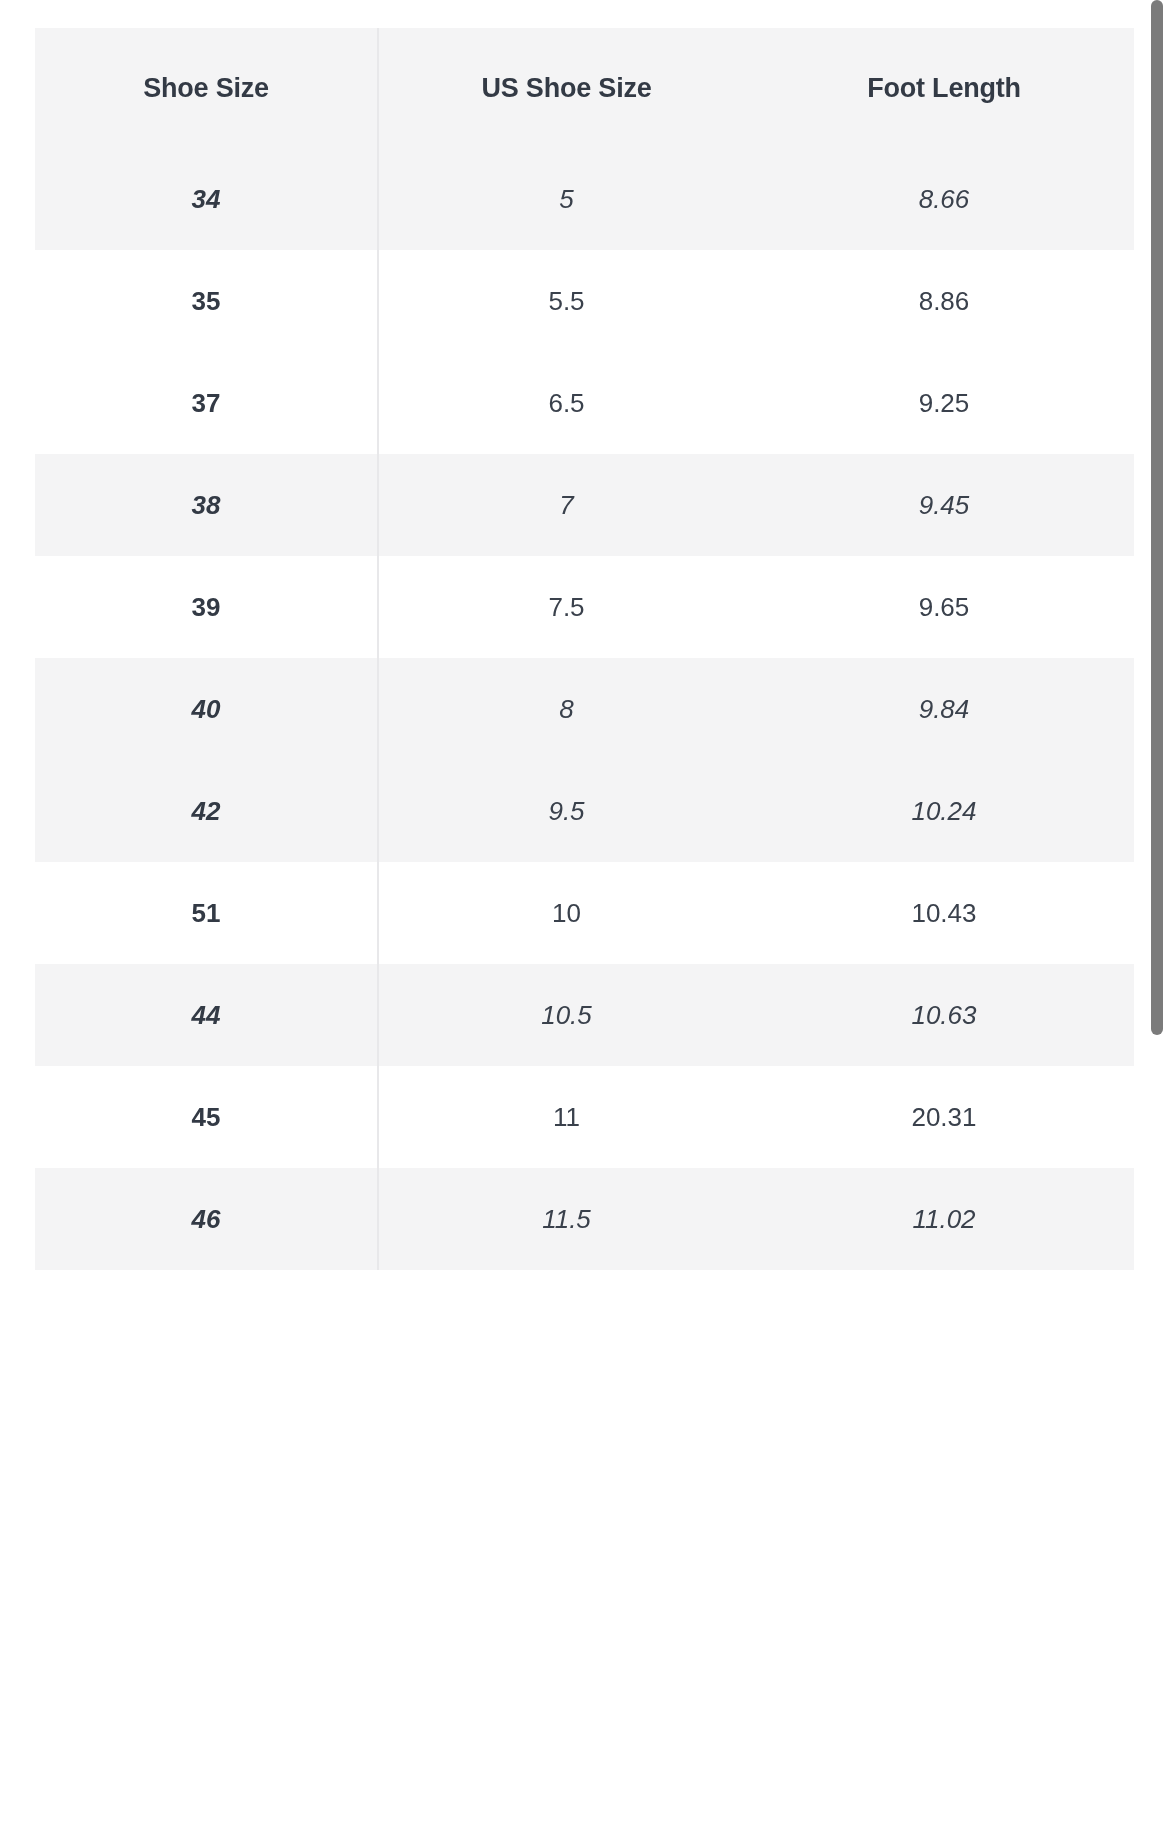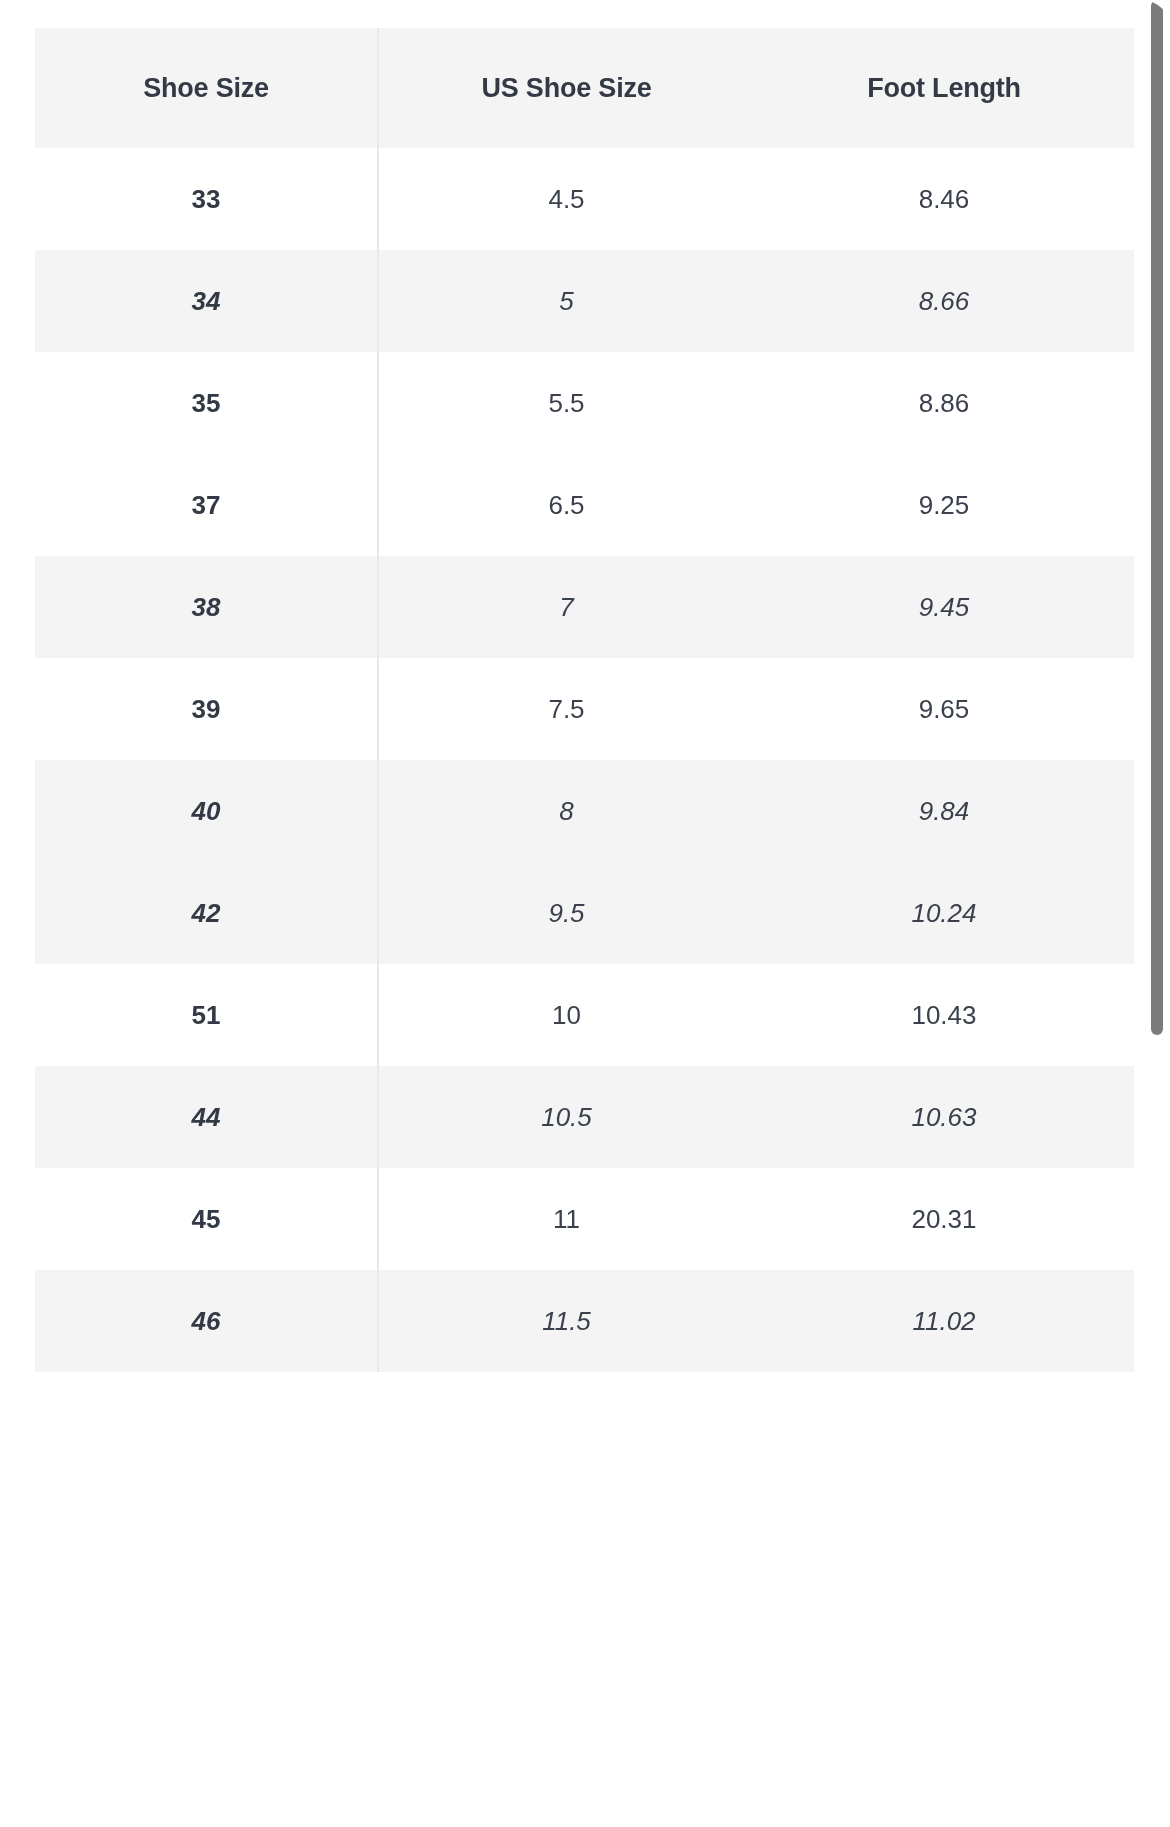--- a/index.html
+++ b/index.html
@@ -17,21 +17,20 @@
 
   
   .viewport {
     position: absolute;
     left: 0;
     top: 0;
     width: 1170px;
     height: 1827px;
     overflow: hidden;
     background: #ffffff;
-    border-radius: 28px;
   }
 
   
   .table-wrap {
     position: absolute;
     left: 35px;
     top: 28px;
     width: 1099px;
   }
 
@@ -118,25 +117,20 @@
           <col class="c3">
       </colgroup>
       <thead>
         <tr>
           <th class="col-first">Shoe Size</th>
           <th>US Shoe Size</th>
           <th>Foot Length</th>
         </tr>
       </thead>
       <tbody id="table-body">
-          <tr class="row-plain">
-            <td class="cell-size">33</td>
-            <td>4.5</td>
-            <td>8.46</td>
-          </tr>
           <tr class="row-alt">
             <td class="cell-size">34</td>
             <td>5</td>
             <td>8.66</td>
           </tr>
           <tr class="row-plain">
             <td class="cell-size">35</td>
             <td>5.5</td>
             <td>8.86</td>
           </tr>

